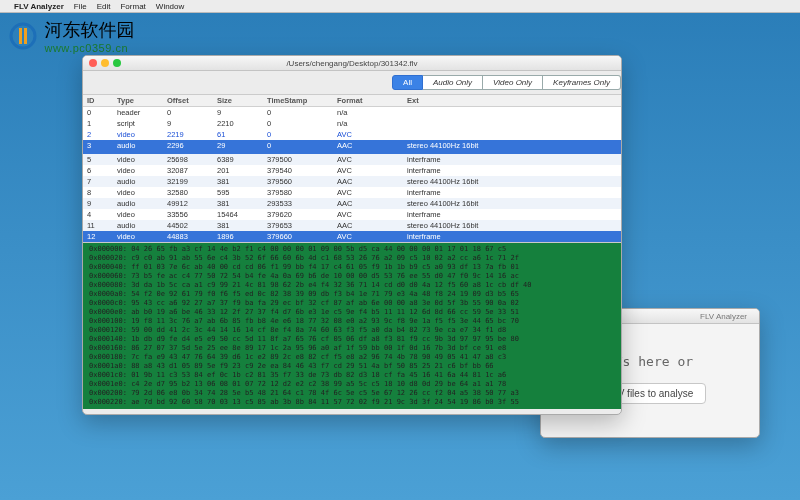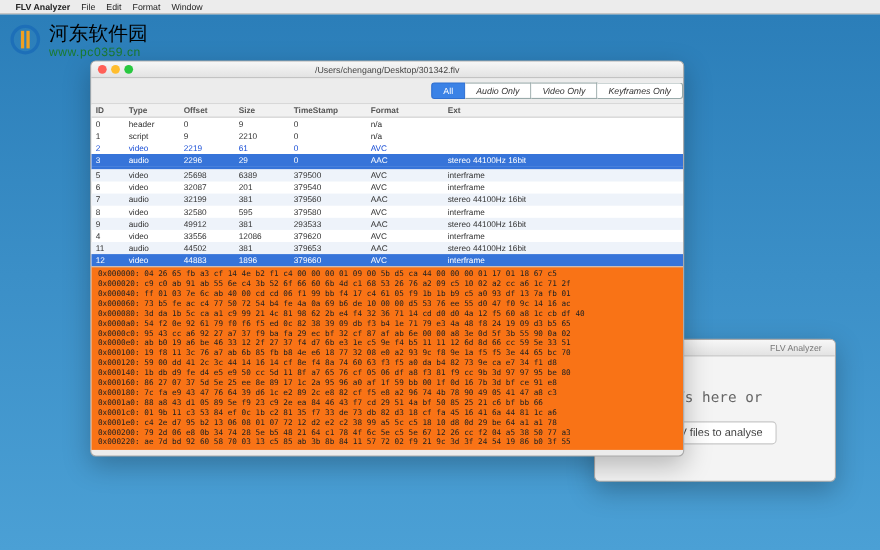--- a/index.html
+++ b/index.html
@@ -27,21 +27,21 @@
     .seg.active { background: #3b82e6; color: #fff; border-color: #2f6fd0; }
     .seg + .seg { border-left: none; font-style: italic; }
     .table-wrap { background: #fff; }
     .grid-header, .grid-row { display: grid; grid-template-columns: 30px 50px 50px 50px 70px 70px 1fr; font-size: 7.5px; padding: 1px 4px; }
     .grid-header { background: #f1f1f1; color: #555; font-weight: 600; border-bottom: 1px solid #d0d0d0; height: 12px; align-items: center; }
     .grid-row { height: 11px; align-items: center; color: #333; }
     .grid-row.sel-blue { background: #3674d9; color: #fff; }
     .grid-row.link { color: #1a4fd6; }
     .grid-row.thin-sel { background: #3674d9; height: 3px; padding:0; }
     .grid-row.alt { background: #eef3fa; }
-    .hex { font-family: "Menlo","Consolas",monospace; font-size: 7px; line-height: 9px; padding: 2px 6px; color: #222; background: #f97316; white-space: pre; overflow: hidden; border-top: 1px solid #cacaca; }
+    .hex { font-family: "Menlo","Consolas",monospace; font-size: 7px; line-height: 9px; padding: 2px 6px; color: #222; background: #15803d; white-space: pre; overflow: hidden; border-top: 1px solid #cacaca; }
     .drop-body { padding: 30px 14px 14px 14px; text-align: center; }
     .drop-text { font-family: "Menlo","Consolas",monospace; font-size: 13px; color: #666; margin-bottom: 14px; }
     .drop-btn { display: inline-block; font-size: 10px; padding: 4px 12px; background: #fff; border: 1px solid #c7c7c7; border-radius: 4px; color: #444; }
     .drop-title { position: absolute; top: 3px; right: 12px; font-size: 8px; color: #777; }
   </style>
 </head>
 <body>
 
 <div class="menubar">
   <span class="apple"></span>
@@ -182,21 +182,21 @@
           <span>49912</span>
           <span>381</span>
           <span>293533</span>
           <span>AAC</span>
           <span>stereo 44100Hz 16bit</span>
         </div>
         <div class="grid-row ">
           <span>4</span>
           <span>video</span>
           <span>33556</span>
-          <span>12086</span>
+          <span>15464</span>
           <span>379620</span>
           <span>AVC</span>
           <span>interframe</span>
         </div>
         <div class="grid-row alt">
           <span>11</span>
           <span>audio</span>
           <span>44502</span>
           <span>381</span>
           <span>379653</span>

